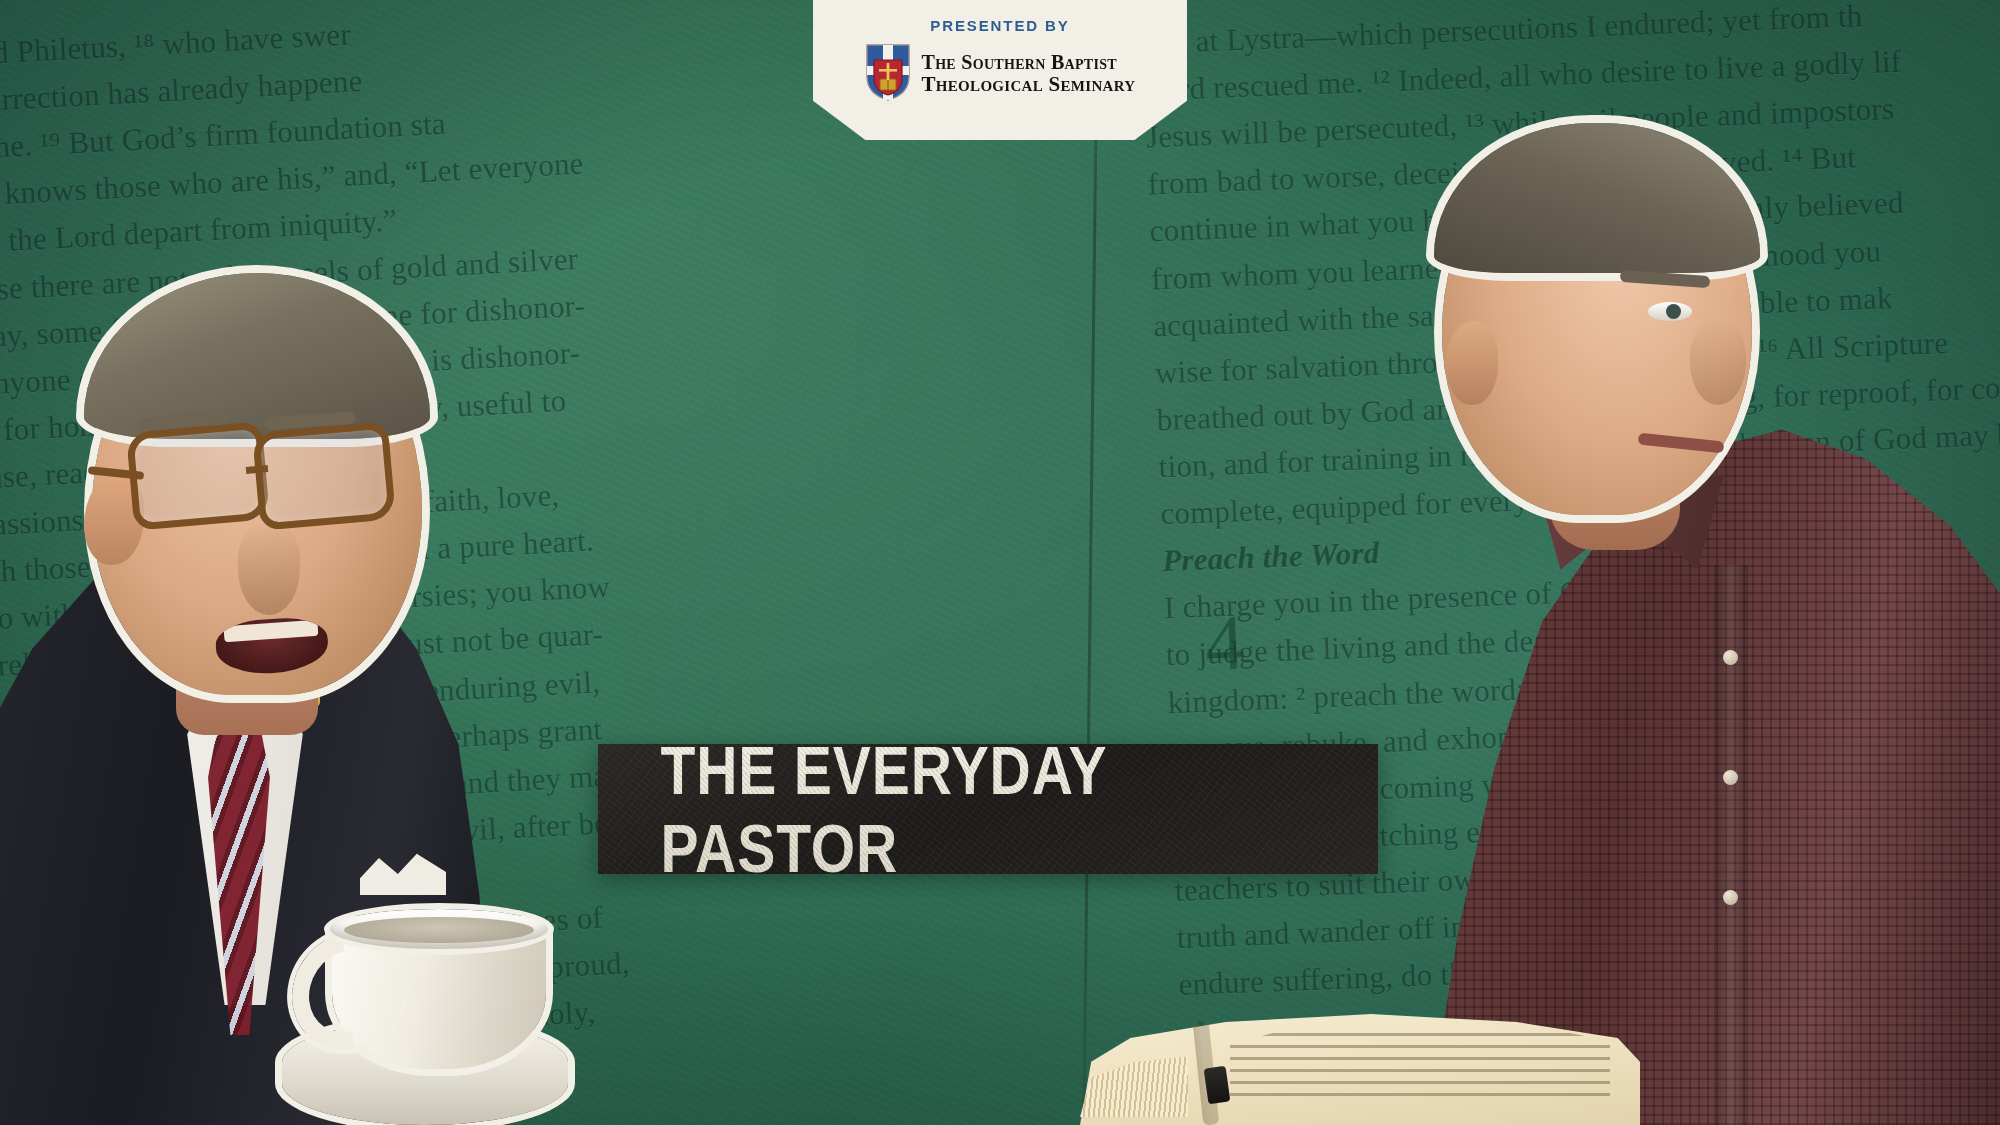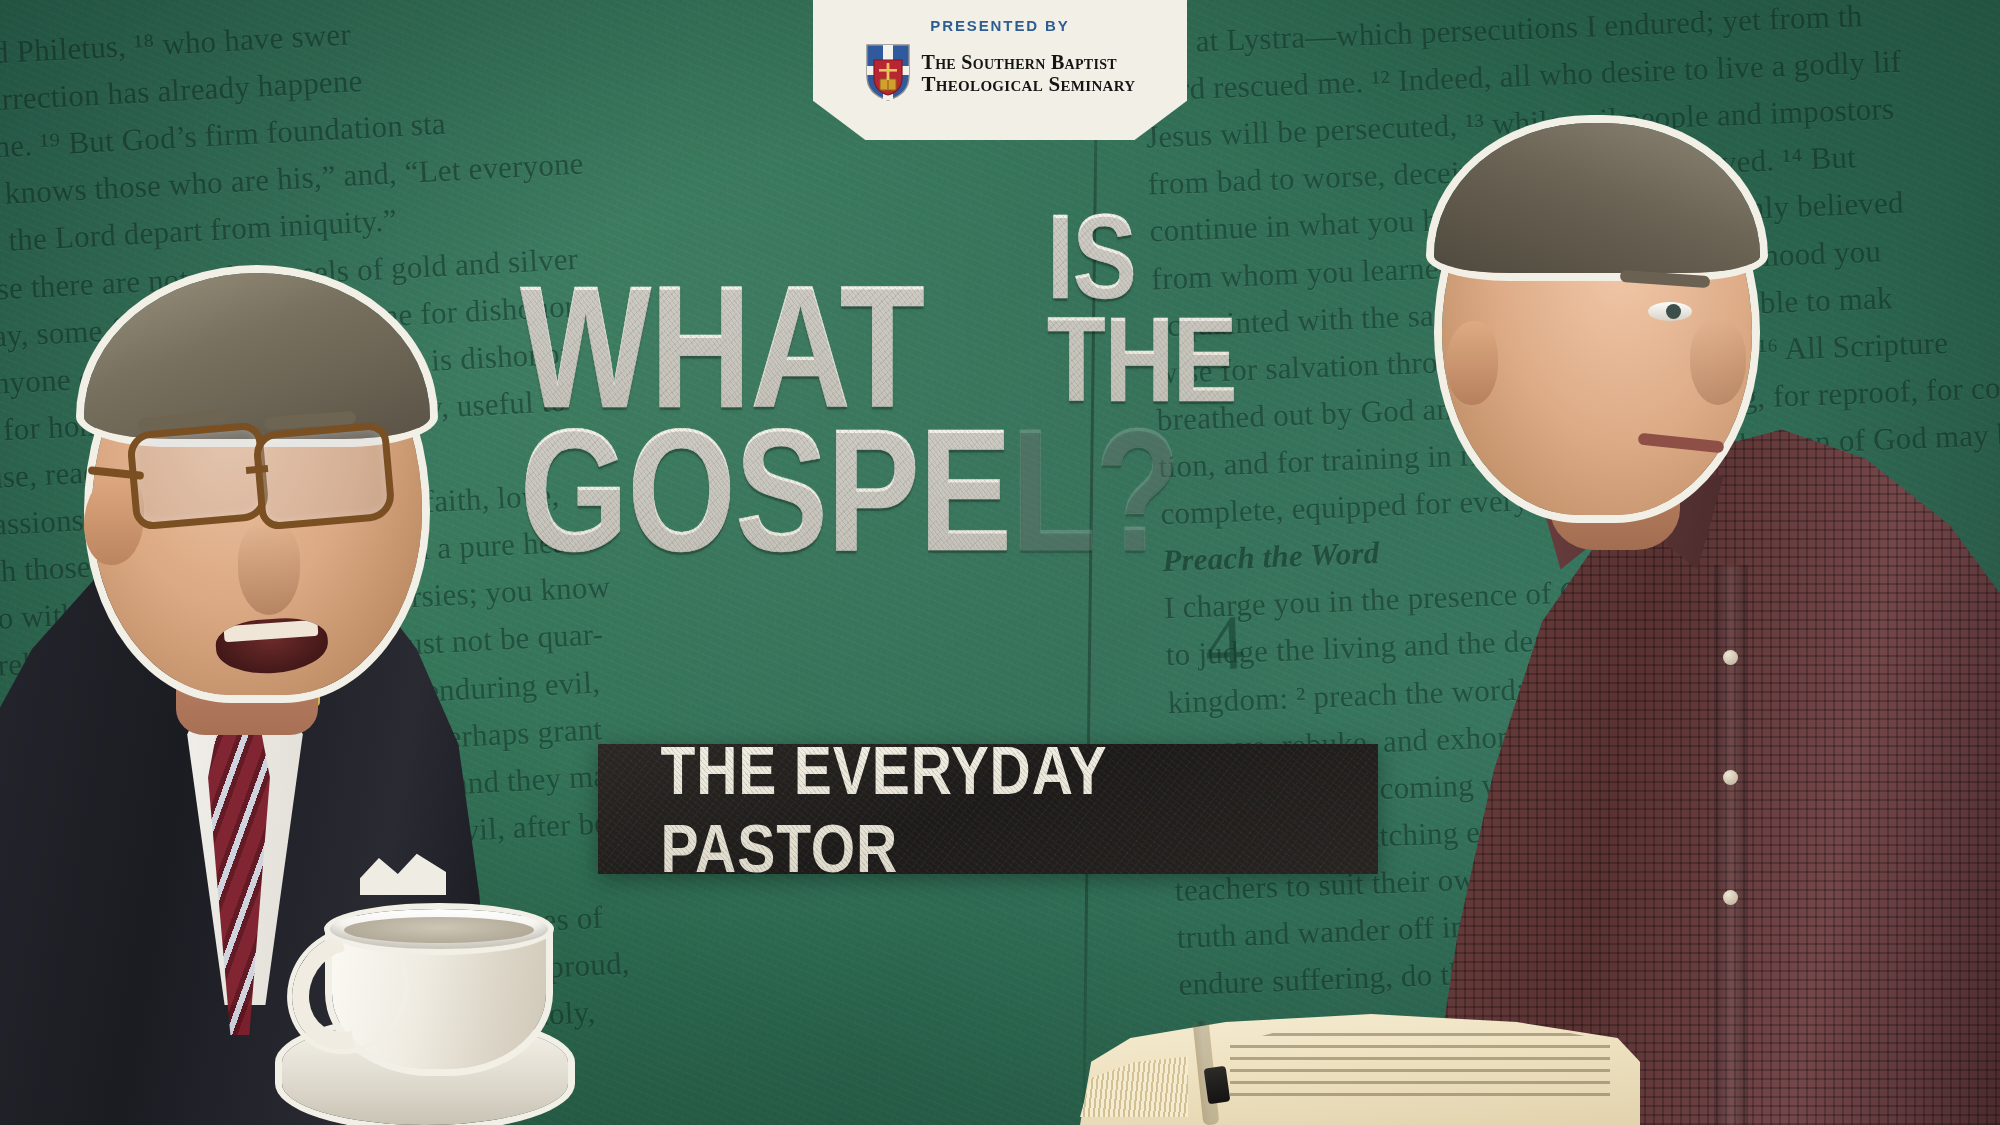--- a/index.html
+++ b/index.html
@@ -446,27 +446,20 @@
   </div>
 
   <div id="bible">
     <div class="bk-page"></div>
     <div class="bk-lines"></div>
     <div class="bk-edge"></div>
     <div class="bk-spine"></div>
     <div class="bk-ribbon"></div>
   </div>
 
-  <div id="title-block">
-    <div class="tl-row">
-      <div class="tx tx-what">WHAT</div>
-      <div class="tx tx-isthe">IS THE</div>
-    </div>
-    <div class="tx tx-gospel">GOSPEL?</div>
-  </div>
 
   <div id="header-badge">
     <div class="presented-by">PRESENTED BY</div>
     <div class="badge-row">
       <span>
         <svg width="46" height="58" viewBox="0 0 46 58" aria-hidden="true">
           <path d="M2 2 H44 V33 C44 47 34 54 23 57 C12 54 2 47 2 33 Z" fill="#2f5b9e" stroke="#8c8c8c" stroke-width="1.4"></path>
           <rect x="18" y="2" width="10" height="55" fill="#f3f1ea"></rect>
           <rect x="2" y="23" width="42" height="9" fill="#f3f1ea"></rect>
           <path d="M9 17 H37 V35 C37 45 30 50 23 52 C16 50 9 45 9 35 Z" fill="#b92532" stroke="#7d1a22" stroke-width="1.2"></path>

